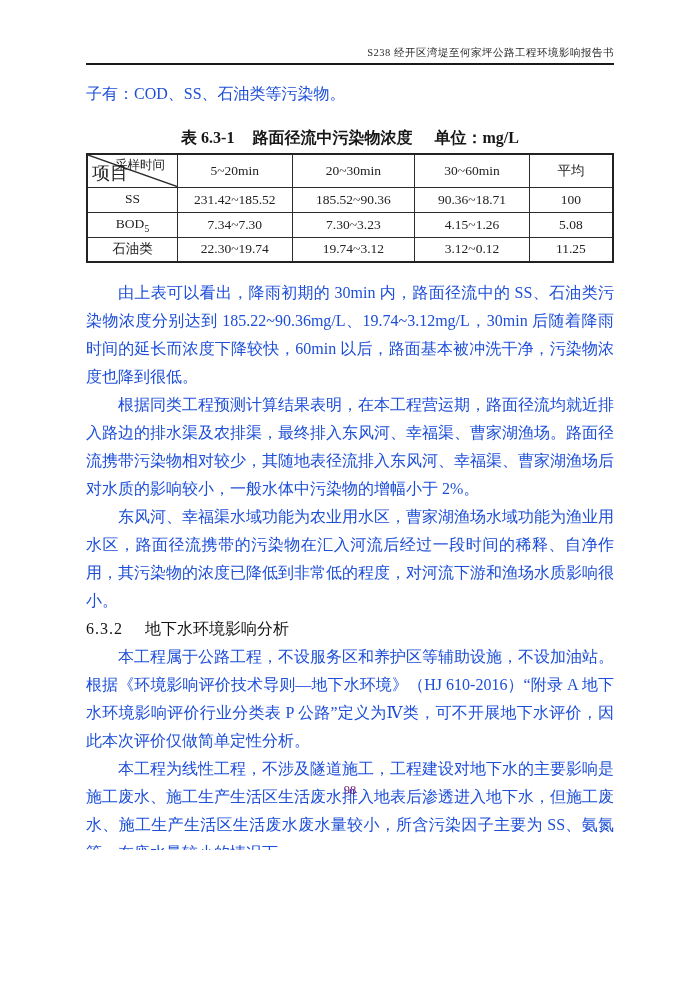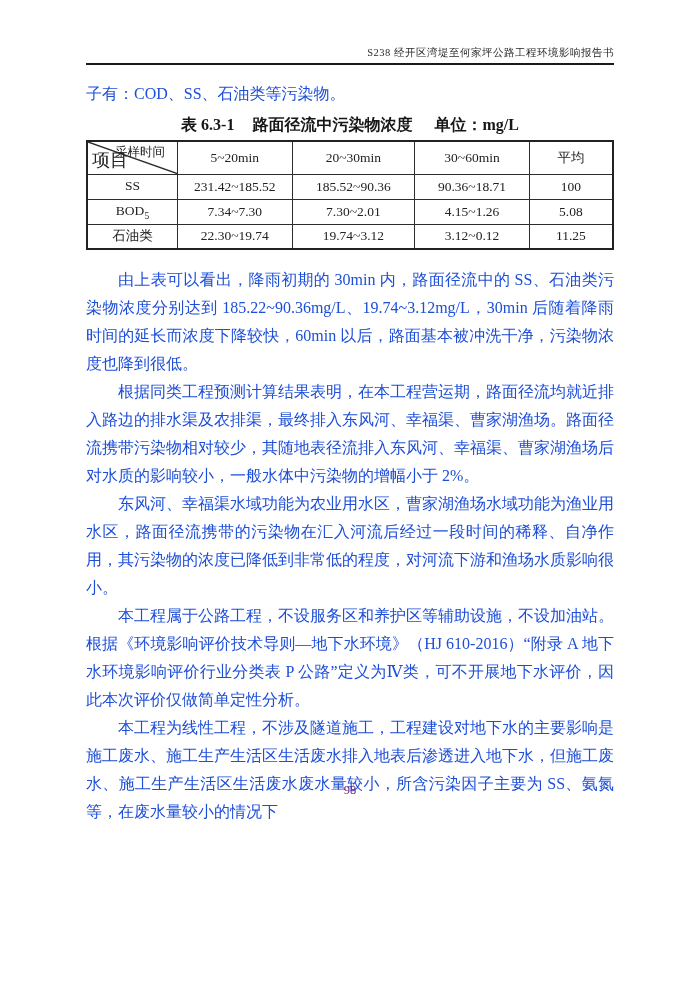--- a/index.html
+++ b/index.html
@@ -47,21 +47,21 @@
   .table-caption {
     margin-top: 4px;
     margin-bottom: 3px;
     text-align: center;
     font-weight: bold;
     font-size: 16px;
     line-height: 25px;
     color: #171717;
   }
   .table-caption span { display: inline-block; }
-  .table-caption .cap-label { margin-right: 14px; }
+  .table-caption .cap-label { margin-right: 14px; margin-top: 13px; }
   .table-caption .cap-unit  { margin-left: 18px; }
   
   table.pollutant-table {
     width: 100%;
     border-collapse: collapse;
     table-layout: fixed;
     font-size: 13.5px;
     color: #222;
     border: 2px solid #222;
   }
@@ -170,40 +170,43 @@
         <tr>
           <td class="row-label"><span>SS</span><sub></sub></td>
           <td>231.42~185.52</td>
           <td>185.52~90.36</td>
           <td>90.36~18.71</td>
           <td>100</td>
         </tr>
         <tr>
           <td class="row-label"><span>BOD</span><sub>5</sub></td>
           <td>7.34~7.30</td>
-          <td>7.30~2.01</td>
+          <td>7.30~3.23</td>
           <td>4.15~1.26</td>
           <td>5.08</td>
         </tr>
         <tr>
           <td class="row-label"><span>石油类</span><sub></sub></td>
           <td>22.30~19.74</td>
           <td>19.74~3.12</td>
           <td>3.12~0.12</td>
           <td>11.25</td>
         </tr>
       </tbody>
     </table>
 
     <p class="para after-table">由上表可以看出，降雨初期的 30min 内，路面径流中的 SS、石油类污染物浓度分别达到 185.22~90.36mg/L、19.74~3.12mg/L，30min 后随着降雨时间的延长而浓度下降较快，60min 以后，路面基本被冲洗干净，污染物浓度也降到很低。</p>
 
     <p class="para">根据同类工程预测计算结果表明，在本工程营运期，路面径流均就近排入路边的排水渠及农排渠，最终排入东风河、幸福渠、曹家湖渔场。路面径流携带污染物相对较少，其随地表径流排入东风河、幸福渠、曹家湖渔场后对水质的影响较小，一般水体中污染物的增幅小于 2%。</p>
 
     <p class="para">东风河、幸福渠水域功能为农业用水区，曹家湖渔场水域功能为渔业用水区，路面径流携带的污染物在汇入河流后经过一段时间的稀释、自净作用，其污染物的浓度已降低到非常低的程度，对河流下游和渔场水质影响很小。</p>
 
+    <div class="section-heading">
+      <span class="sec-num">6.3.2</span><span class="sec-title">地下水环境影响分析</span>
+    </div>
 
     <p class="para">本工程属于公路工程，不设服务区和养护区等辅助设施，不设加油站。根据《环境影响评价技术导则—地下水环境》（HJ 610-2016）“附录 A 地下水环境影响评价行业分类表 P 公路”定义为Ⅳ类，可不开展地下水评价，因此本次评价仅做简单定性分析。</p>
 
     <p class="para">本工程为线性工程，不涉及隧道施工，工程建设对地下水的主要影响是施工废水、施工生产生活区生活废水排入地表后渗透进入地下水，但施工废水、施工生产生活区生活废水废水量较小，所含污染因子主要为 SS、氨氮等，在废水量较小的情况下</p>
 
   </div>
 
   <div class="doc-footer">
     <span class="page-number">98</span>
   </div>

